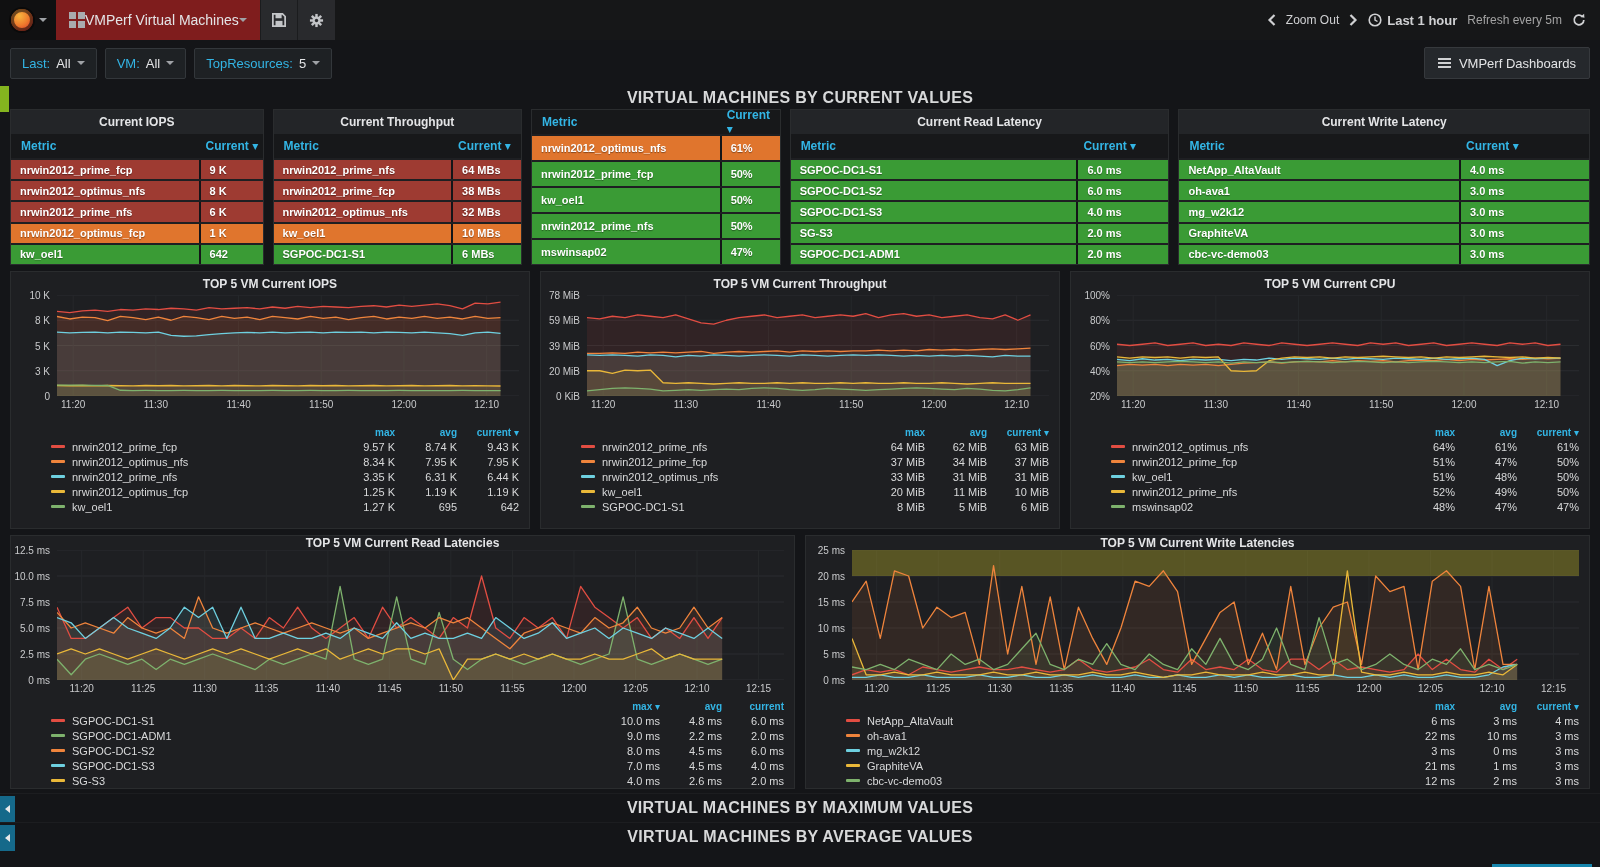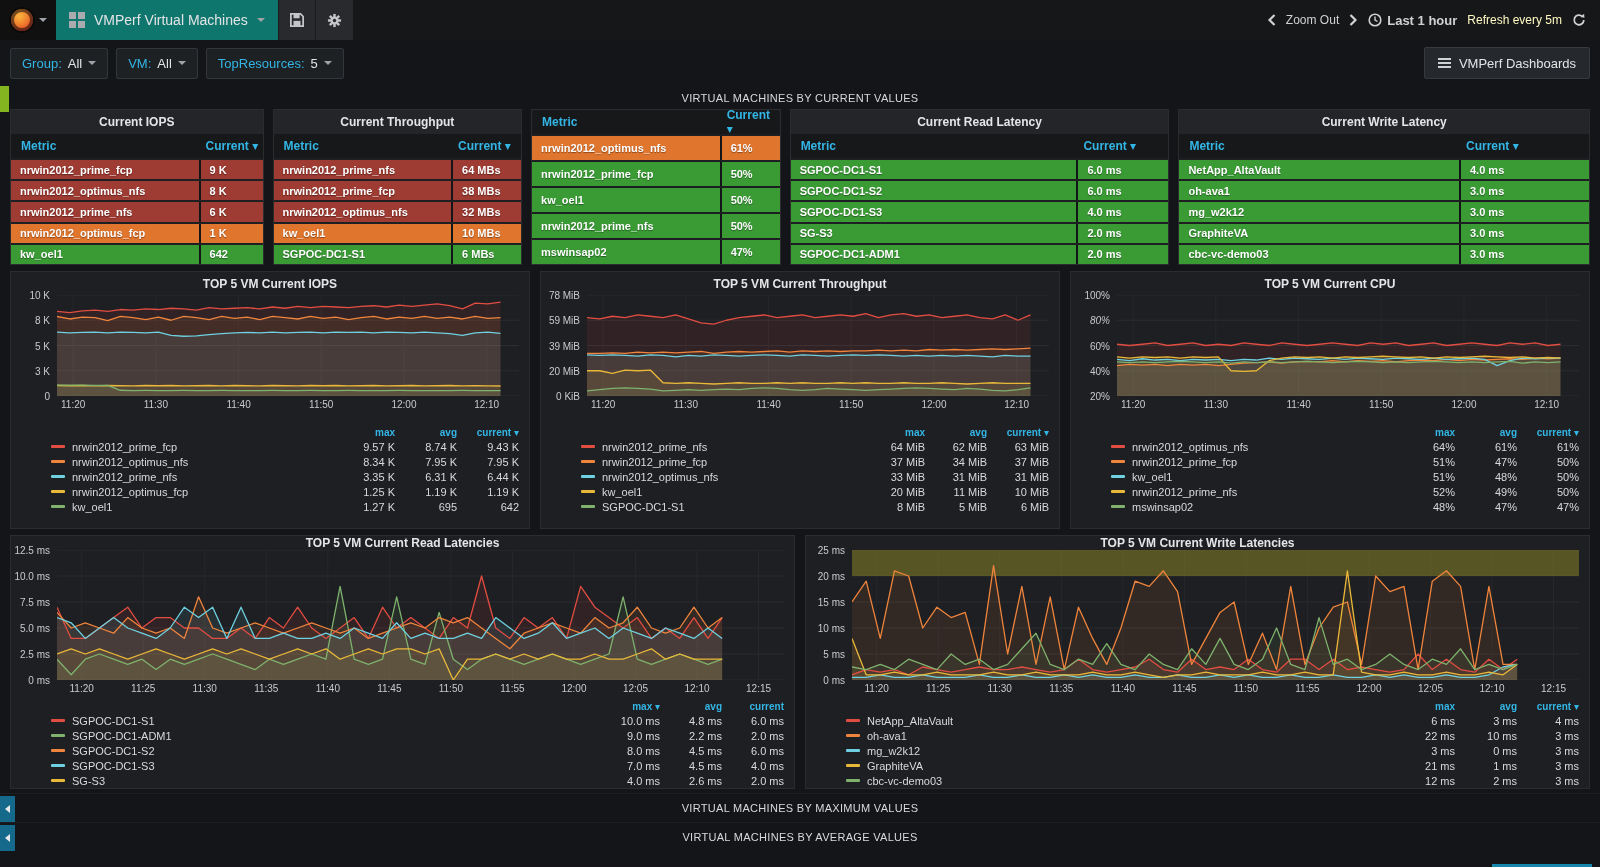--- a/index.html
+++ b/index.html
@@ -7,42 +7,42 @@
   body {
     background:#141518; color:#d8d9da;
     font-family:"Liberation Sans","DejaVu Sans",sans-serif;
     position:relative; font-size:12px;
   }
   
   .navbar { height:40px; background:#161718; display:flex; align-items:stretch; }
   .logo-block { width:56px; display:flex; align-items:center; justify-content:center; gap:4px; background:#101011; cursor:pointer; }
   .grafana-logo { width:26px; height:26px; border-radius:50%; background:radial-gradient(circle at 38% 32%, #f9b53f 0%, #ef7c2d 45%, #e0482a 75%, #b53022 100%); border:2px solid #0a0a0a; box-shadow:inset 0 0 0 3px rgba(10,10,10,.55); }
   .caret { width:0; height:0; border-left:4px solid transparent; border-right:4px solid transparent; border-top:4px solid #9fa2a6; display:inline-block; }
-  .dash-picker { background:#0f766e; display:flex; align-items:center; gap:9px; padding:0 13px; cursor:pointer; }
+  .dash-picker { background:#7f1d1d; display:flex; align-items:center; padding:0 13px; cursor:pointer; }
   .grid-icon { display:inline-grid; grid-template-columns:7px 7px; grid-template-rows:7px 7px; gap:2px; }
   .grid-icon i { background:#a9abae; }
   .dash-title { font-size:14px; color:#e3e4e6; white-space:nowrap; }
   .nav-iconbtn { background:#292a2d; display:flex; align-items:center; padding:0 11px; cursor:pointer; border-left:1px solid #1b1c1e; }
   .nav-iconbtn svg { stroke:#c3c5c8; fill:#c3c5c8; }
   .nav-right { margin-left:auto; display:flex; align-items:center; gap:10px; padding-right:14px; color:#d0d1d3; }
   .chev { cursor:pointer; display:flex; align-items:center; }
   .zoom-out-label { font-size:12px; cursor:pointer; }
   .time-label { font-size:13px; font-weight:bold; display:flex; align-items:center; gap:5px; cursor:pointer; }
-  .refresh-label { font-size:12px; color:#fef9c3; cursor:pointer; }
+  .refresh-label { font-size:12px; color:#a3a3a3; cursor:pointer; }
   
   .submenu { display:flex; align-items:center; padding:7px 10px 9px 10px; gap:8px; }
   .var-btn { background:#1e2124; border:1px solid #33373b; border-radius:2px; height:31px; display:flex; align-items:center; gap:6px; padding:0 11px; cursor:pointer; }
   .var-label { color:#33b5e5; font-size:13px; }
   .var-value { color:#e3e4e6; font-size:13px; }
   .dashboards-btn { margin-left:auto; background:#25282c; border:1px solid #36393d; border-radius:2px; height:32px; display:flex; align-items:center; gap:8px; padding:0 13px; color:#e3e4e6; font-size:13px; cursor:pointer; }
   .burger { display:inline-flex; flex-direction:column; gap:2px; }
   .burger i { width:13px; height:2px; background:#d0d1d3; }
   
   .row-strip { position:relative; height:19px; display:flex; align-items:center; justify-content:center; }
-  .row-title { font-size:11px; font-weight:normal; color:#d8d9da; letter-spacing:.3px; }
+  .row-title { font-size:16px; font-weight:bold; color:#d8d9da; letter-spacing:.3px; }
   .row-tab-green { position:absolute; left:0; top:-2px; width:9px; height:26px; background:#84b41f; cursor:pointer; }
   .collapsed-row { position:relative; height:29px; display:flex; align-items:center; justify-content:center; border-top:1px solid #1c1d20; }
   .row-tab-teal { position:absolute; left:0; top:2px; width:15px; height:26px; background:#15698a; cursor:pointer; display:flex; align-items:center; justify-content:center; }
   .tri-left { width:0; height:0; border-top:4px solid transparent; border-bottom:4px solid transparent; border-right:5px solid #e8e9ea; }
   
   .tables-row { display:flex; gap:9px; padding:2px 10px 0 10px; height:158px; }
   .table-panel { background:#1e1f22; border:1px solid #2a2c2e; display:flex; flex-direction:column; }
   .table-title { height:24px; display:flex; align-items:center; justify-content:center; font-size:12px; font-weight:bold; color:#e4e5e7; background:#232528; }
   .thead { height:24px; display:flex; align-items:center; background:#17181a; padding:0 1px; }
   .thead .m { flex:1; color:#33b5e5; font-weight:bold; font-size:12px; padding-left:9px; }
@@ -135,21 +135,21 @@
       <svg class="icon" width="14" height="14" viewBox="0 0 16 16">
           <path d="M13.5 8a5.5 5.5 0 1 1-1.6-3.9" fill="none" stroke="#d0d1d3" stroke-width="2"></path>
           <polygon points="13.8,0.8 14.2,5.4 9.6,4.6" fill="#d0d1d3"></polygon>
         </svg>
     </span>
   </div>
 </div>
 
 <div class="submenu">
   <div class="var-btn">
-    <span class="var-label">Group:</span>
+    <span class="var-label">Last:</span>
     <span class="var-value">All</span>
     <span class="caret"></span>
   </div>
   <div class="var-btn">
     <span class="var-label">VM:</span>
     <span class="var-value">All</span>
     <span class="caret"></span>
   </div>
   <div class="var-btn">
     <span class="var-label">TopResources:</span>
@@ -493,21 +493,21 @@
           <span class="leg-col">5 MiB</span>
           <span class="leg-col">6 MiB</span>
         </div>
       </div>
     </div>
     <div class="chart-panel" style="flex: 1 1 0px;">
       <div class="chart-title">TOP 5 VM Current CPU</div>
       <div class="plot-outer">
         <div class="ylabels" style="height: 101px;">
           <span class="ylab" style="top: 0%;">100%</span>
-          <span class="ylab" style="top: 25%; font-style: italic;">80%</span>
+          <span class="ylab" style="top: 25%;">80%</span>
           <span class="ylab" style="top: 50%;">60%</span>
           <span class="ylab" style="top: 75%;">40%</span>
           <span class="ylab" style="top: 100%;">20%</span>
         </div>
         <div class="plot" style="height: 101px;">
           <svg viewBox="0 0 100 100" preserveAspectRatio="none">
             <line x1="0" y1="0" x2="100" y2="0" stroke="#2b2d30" stroke-width="1" vector-effect="non-scaling-stroke"></line>
             <line x1="0" y1="25" x2="100" y2="25" stroke="#2b2d30" stroke-width="1" vector-effect="non-scaling-stroke"></line>
             <line x1="0" y1="50" x2="100" y2="50" stroke="#2b2d30" stroke-width="1" vector-effect="non-scaling-stroke"></line>
             <line x1="0" y1="75" x2="100" y2="75" stroke="#2b2d30" stroke-width="1" vector-effect="non-scaling-stroke"></line>

